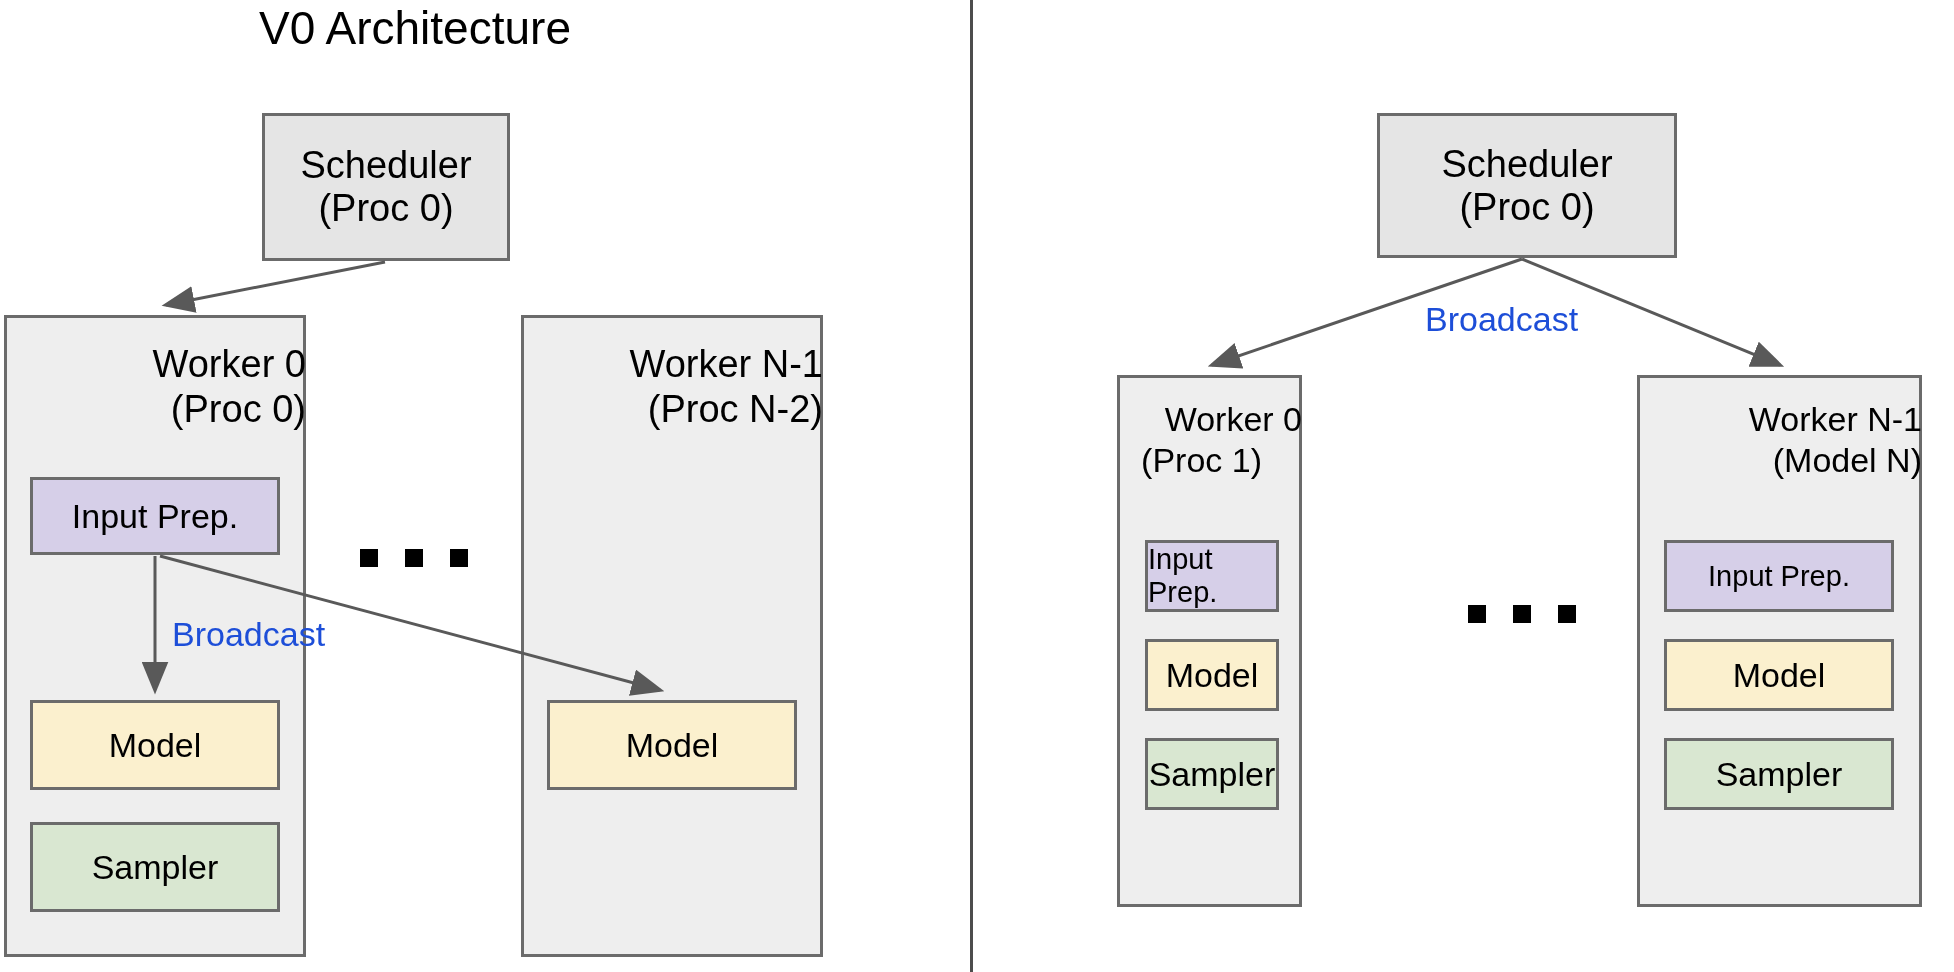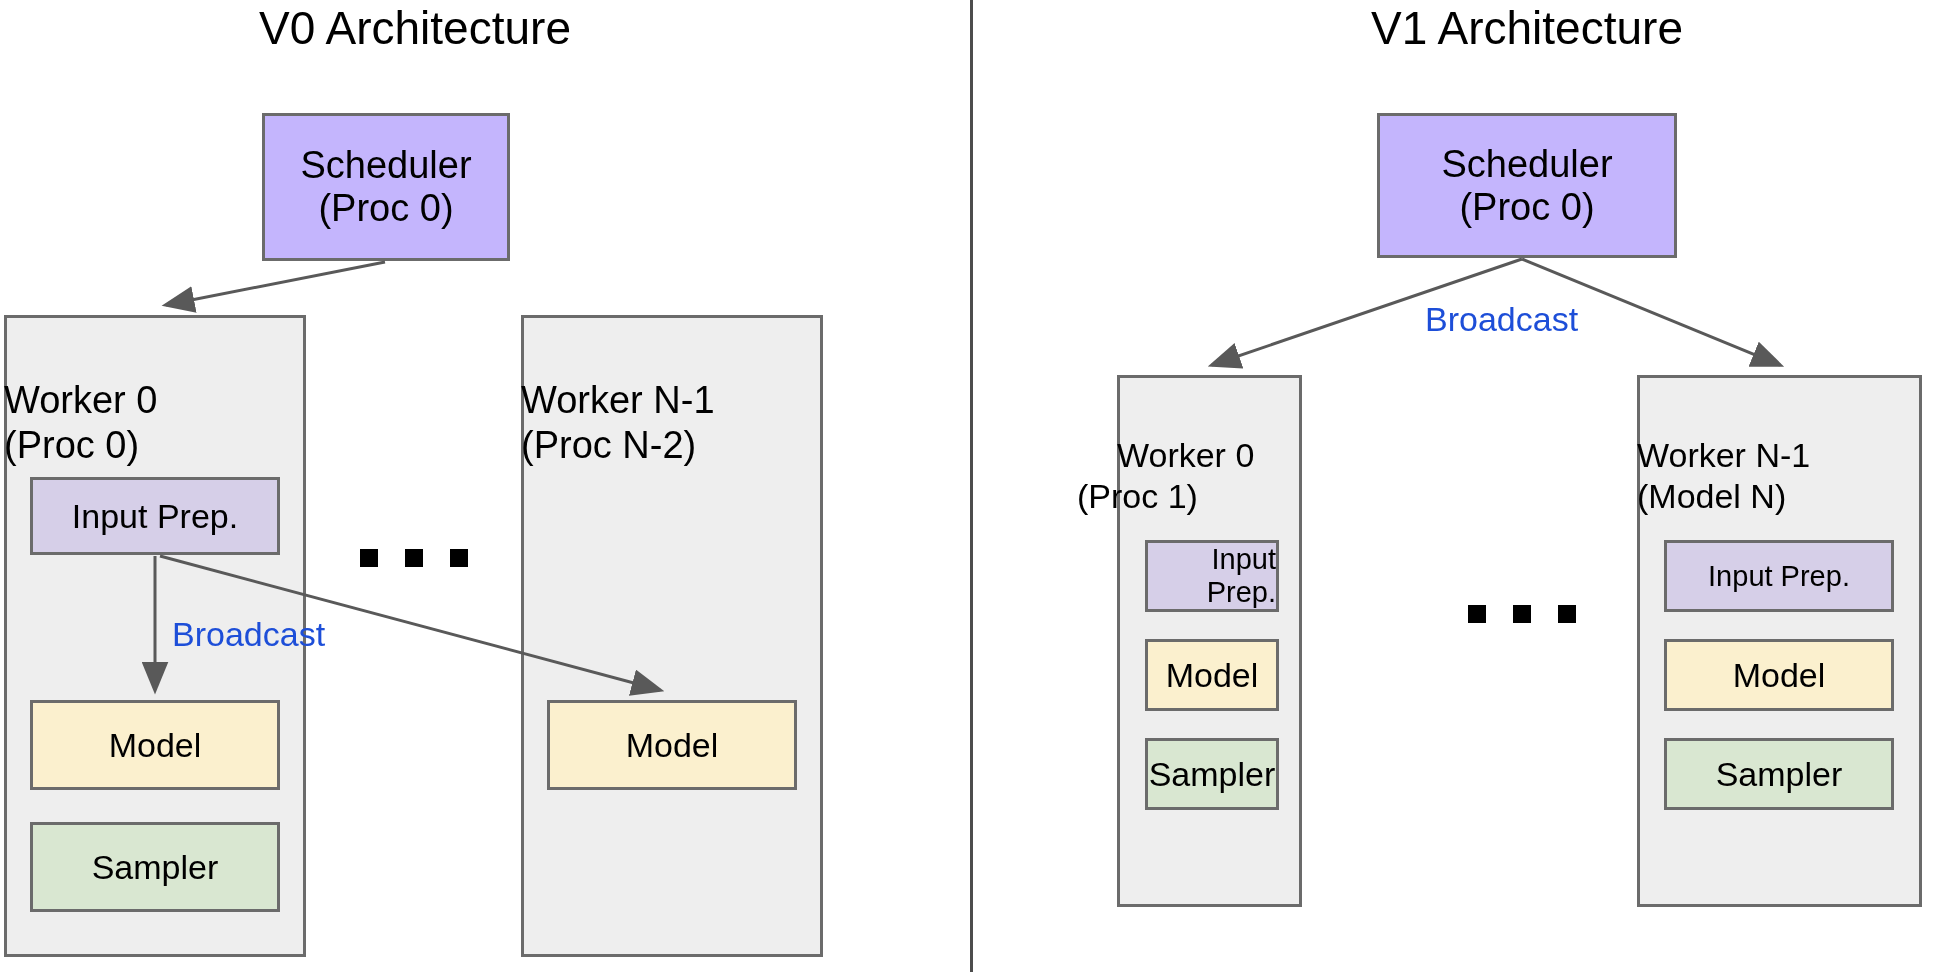--- a/index.html
+++ b/index.html
@@ -29,56 +29,55 @@
     font-weight: 400;
   }
   .divider {
     position: absolute;
     background: #4d4d4d;
   }
   .node {
     position: absolute;
     box-sizing: border-box;
     border: 3px solid #6b6b6b;
-    background: #c4b5fd;
+    background: #e5e5e5;
     display: flex;
     flex-direction: column;
     align-items: center;
     justify-content: center;
     text-align: center;
     font-size: 38px;
     line-height: 1.12;
     color: #000000;
   }
   .node .line2 { display: block; }
   .worker-box {
     position: absolute;
     box-sizing: border-box;
     border: 3px solid #6b6b6b;
     background: #eeeeee;
   }
   .worker-label {
     position: absolute;
     left: 0;
     right: 0;
-    text-align: left;
+    text-align: right;
     font-size: 38px;
     line-height: 1.12;
     color: #000000;
-    margin-top: 36px;
   }
   .worker-label.small { font-size: 34px; }
   .sub {
     position: absolute;
     box-sizing: border-box;
     border: 3px solid #6b6b6b;
     display: flex;
     align-items: center;
     justify-content: center;
-    text-align: right;
+    text-align: left;
     font-size: 34px;
     color: #000000;
   }
   .sub.small { font-size: 29px; }
   .edge-label {
     position: absolute;
     font-size: 34px;
     color: #1d4ed8;
     white-space: nowrap;
   }
@@ -137,21 +136,20 @@
   </div>
 
   <div class="ellipsis" style="left:360px; top:548px; width:108px; height:20px; justify-content:space-between;">
     <i style="width:18px;height:18px;"></i>
     <i style="width:18px;height:18px;"></i>
     <i style="width:18px;height:18px;"></i>
   </div>
 
   <div class="edge-label" style="left:172px; top:615px;">Broadcast</div>
 
-  <div class="panel-title" style="left:1277px; top:4px; width:500px;">V1 Architecture</div>
 
   <div class="node" style="left:1377px; top:113px; width:300px; height:145px;">
     <span>Scheduler</span>
     <span class="line2">(Proc 0)</span>
   </div>
 
   <div class="edge-label" style="left:1425px; top:300px;">Broadcast</div>
 
   <div class="worker-box" style="left:1117px; top:375px; width:185px; height:532px;"></div>
   <div class="worker-label small" style="left:1117px; top:400px; width:185px;">Worker 0</div>

